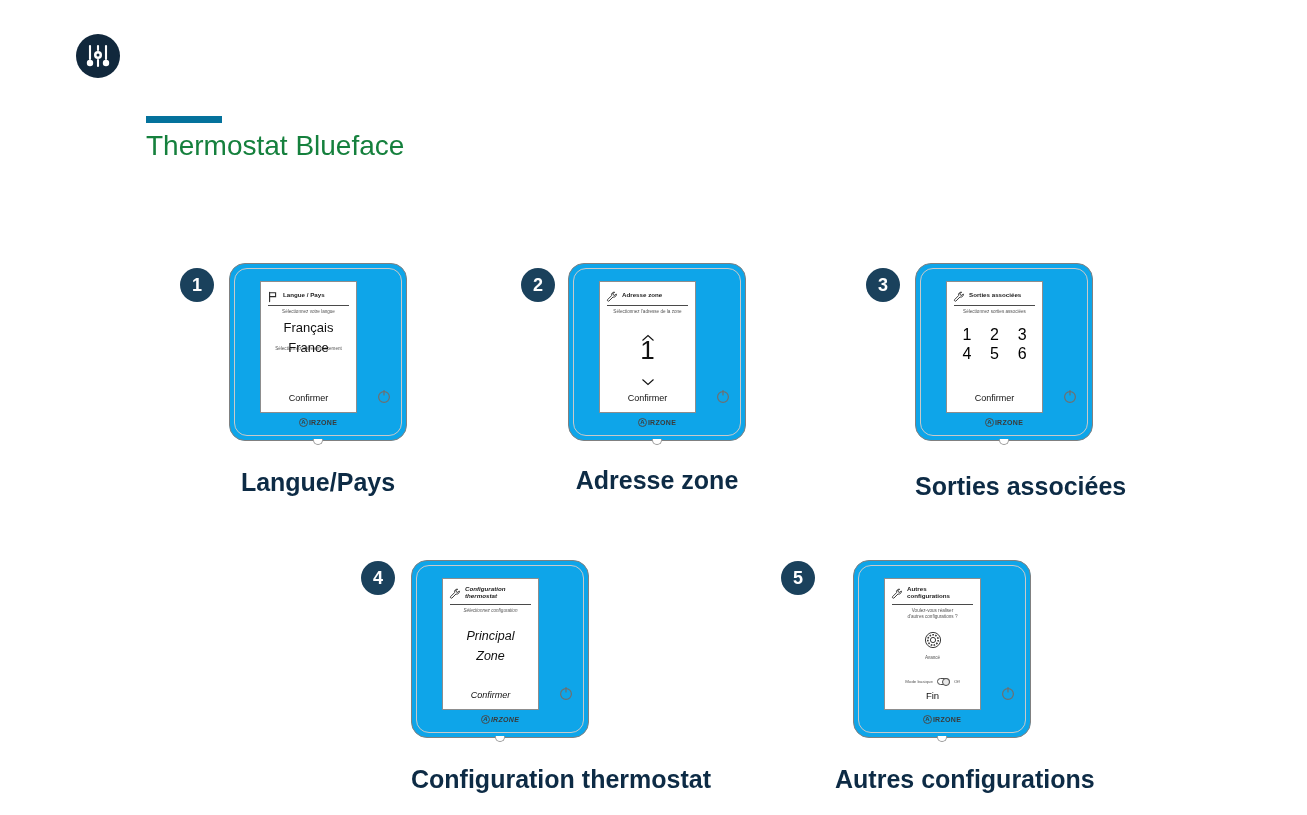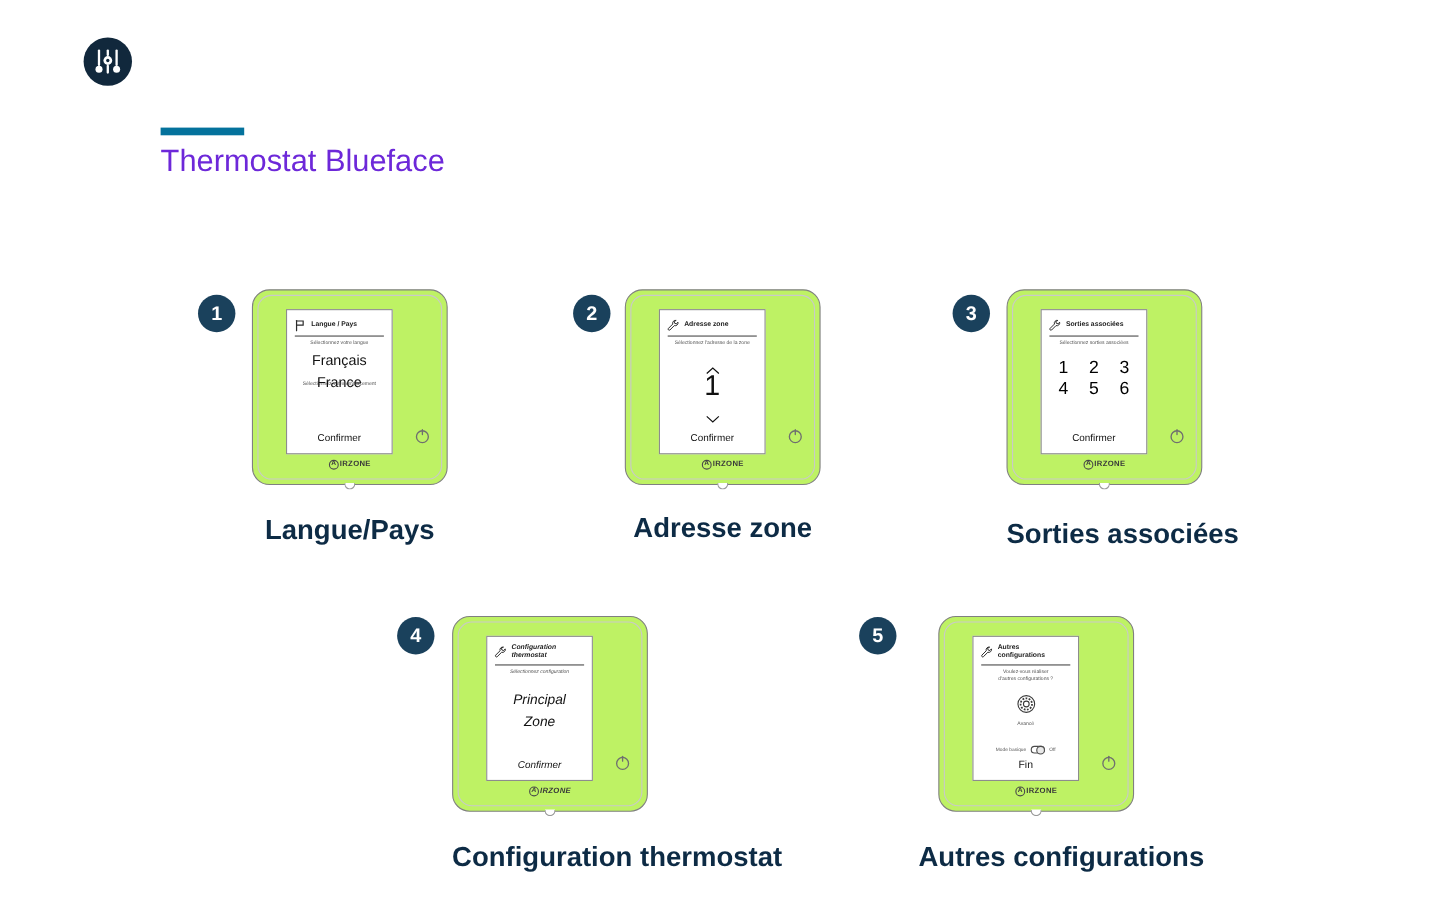--- a/index.html
+++ b/index.html
@@ -22,21 +22,21 @@
     position: absolute; left: 70px; top: 0px;
     font-size: 52px; font-weight: 400; color: #0d2b45;
     letter-spacing: -0.5px; white-space: nowrap; line-height: 1.25;
   }
   .hdr-rule {
     position: absolute; left: 70px; top: 94px;
     width: 76px; height: 7px; background: #04729c;
   }
   .hdr-sub {
     position: absolute; left: 70px; top: 108px;
-    font-size: 28px; color: #6d28d9; font-weight: 400; white-space: nowrap;
+    font-size: 28px; color: #15803d; font-weight: 400; white-space: nowrap;
   }
 
   
   .steps { position: absolute; left: 0; top: 0; width: 1307px; height: 815px; }
   .step { position: absolute; }
 
   .badge {
     position: absolute;
     width: 34px; height: 34px; border-radius: 50%;
     background: #1a415c; color: #ffffff;
@@ -50,21 +50,21 @@
     font-size: 25px; font-weight: 700; color: #0d2b45;
     white-space: nowrap; text-align: center;
   }
 
   
   .device {
     position: absolute;
     width: 178px; height: 178px;
     border: 1.6px solid #808080;
     border-radius: 16px;
-    background: #bef264;
+    background: #0ea5e9;
   }
   .device::before {
     
     content: "";
     position: absolute; left: 4px; top: 4px; right: 4px; bottom: 4px;
     border: 1px solid #c9c9c9; border-radius: 13px;
   }
   .device .notch {
     position: absolute; left: 50%; transform: translateX(-50%);
     bottom: -5px; width: 10px; height: 6px;

